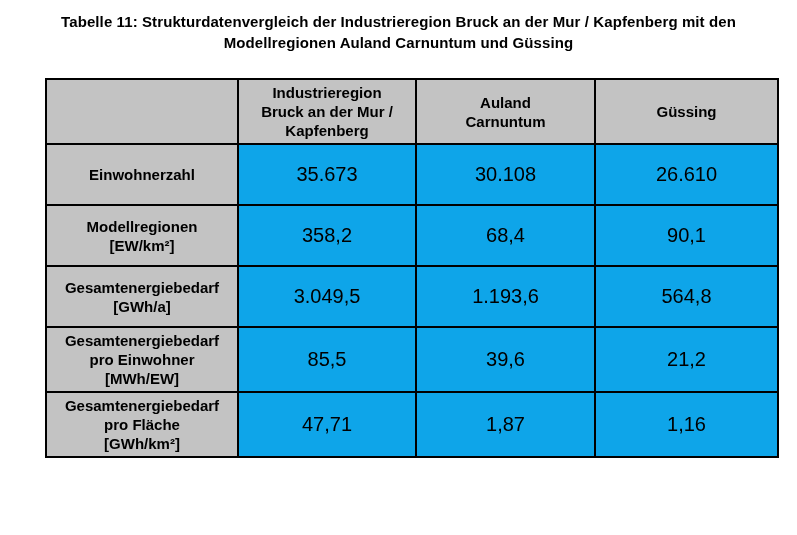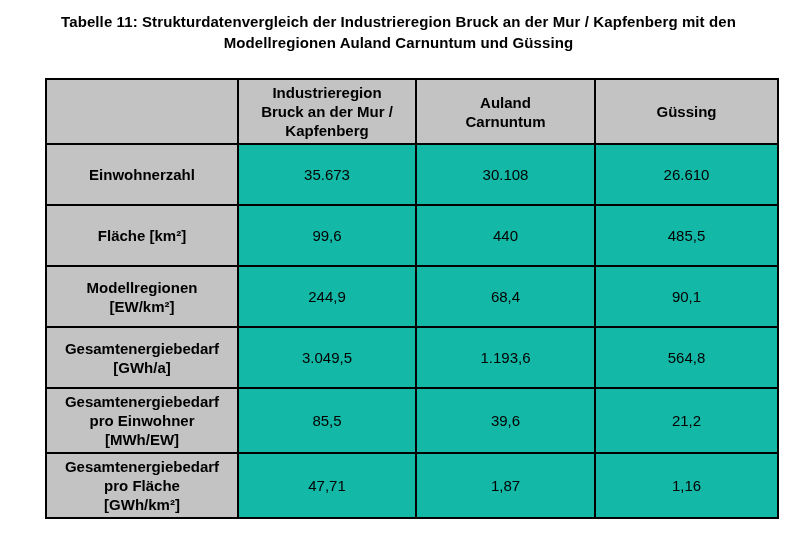--- a/index.html
+++ b/index.html
@@ -45,23 +45,23 @@
   .data-table thead tr { height: 57px; }
   .data-table tbody tr { height: 61px; }
   .data-table th {
     background: #c3c3c3;
     font-weight: bold;
     font-size: 15px;
     line-height: 19px;
     white-space: pre-line;
   }
   .data-table td {
-    background: #14b8a6;
+    background: #0ea5e9;
     font-weight: normal;
-    font-size: 15px;
+    font-size: 20px;
   }
 </style>
 </head>
 <body>
 
 <div class="page">
 
   <p class="title">Tabelle 11: Strukturdatenvergleich der Industrieregion Bruck an der Mur / Kapfenberg mit den
 Modellregionen Auland Carnuntum und Güssing</p>
 
@@ -84,29 +84,23 @@
       </tr>
     </thead>
     <tbody>
       <tr>
         <th>Einwohnerzahl</th>
         <td>35.673</td>
         <td>30.108</td>
         <td>26.610</td>
       </tr>
       <tr>
-        <th>Fläche [km²]</th>
-        <td>99,6</td>
-        <td>440</td>
-        <td>485,5</td>
-      </tr>
-      <tr>
         <th>Modellregionen
 [EW/km²]</th>
-        <td>244,9</td>
+        <td>358,2</td>
         <td>68,4</td>
         <td>90,1</td>
       </tr>
       <tr>
         <th>Gesamtenergiebedarf
 [GWh/a]</th>
         <td>3.049,5</td>
         <td>1.193,6</td>
         <td>564,8</td>
       </tr>

